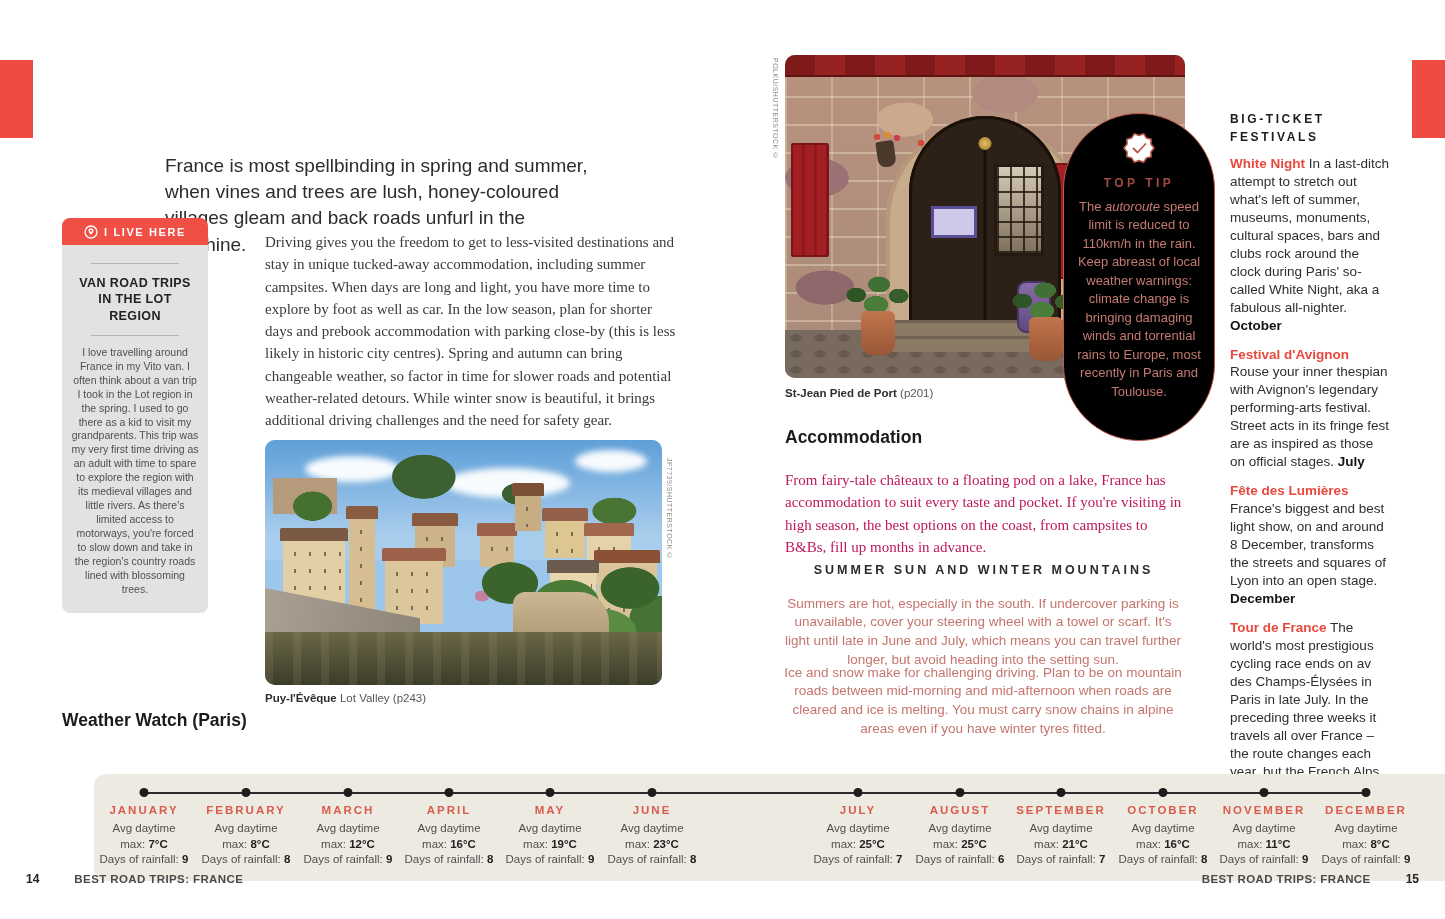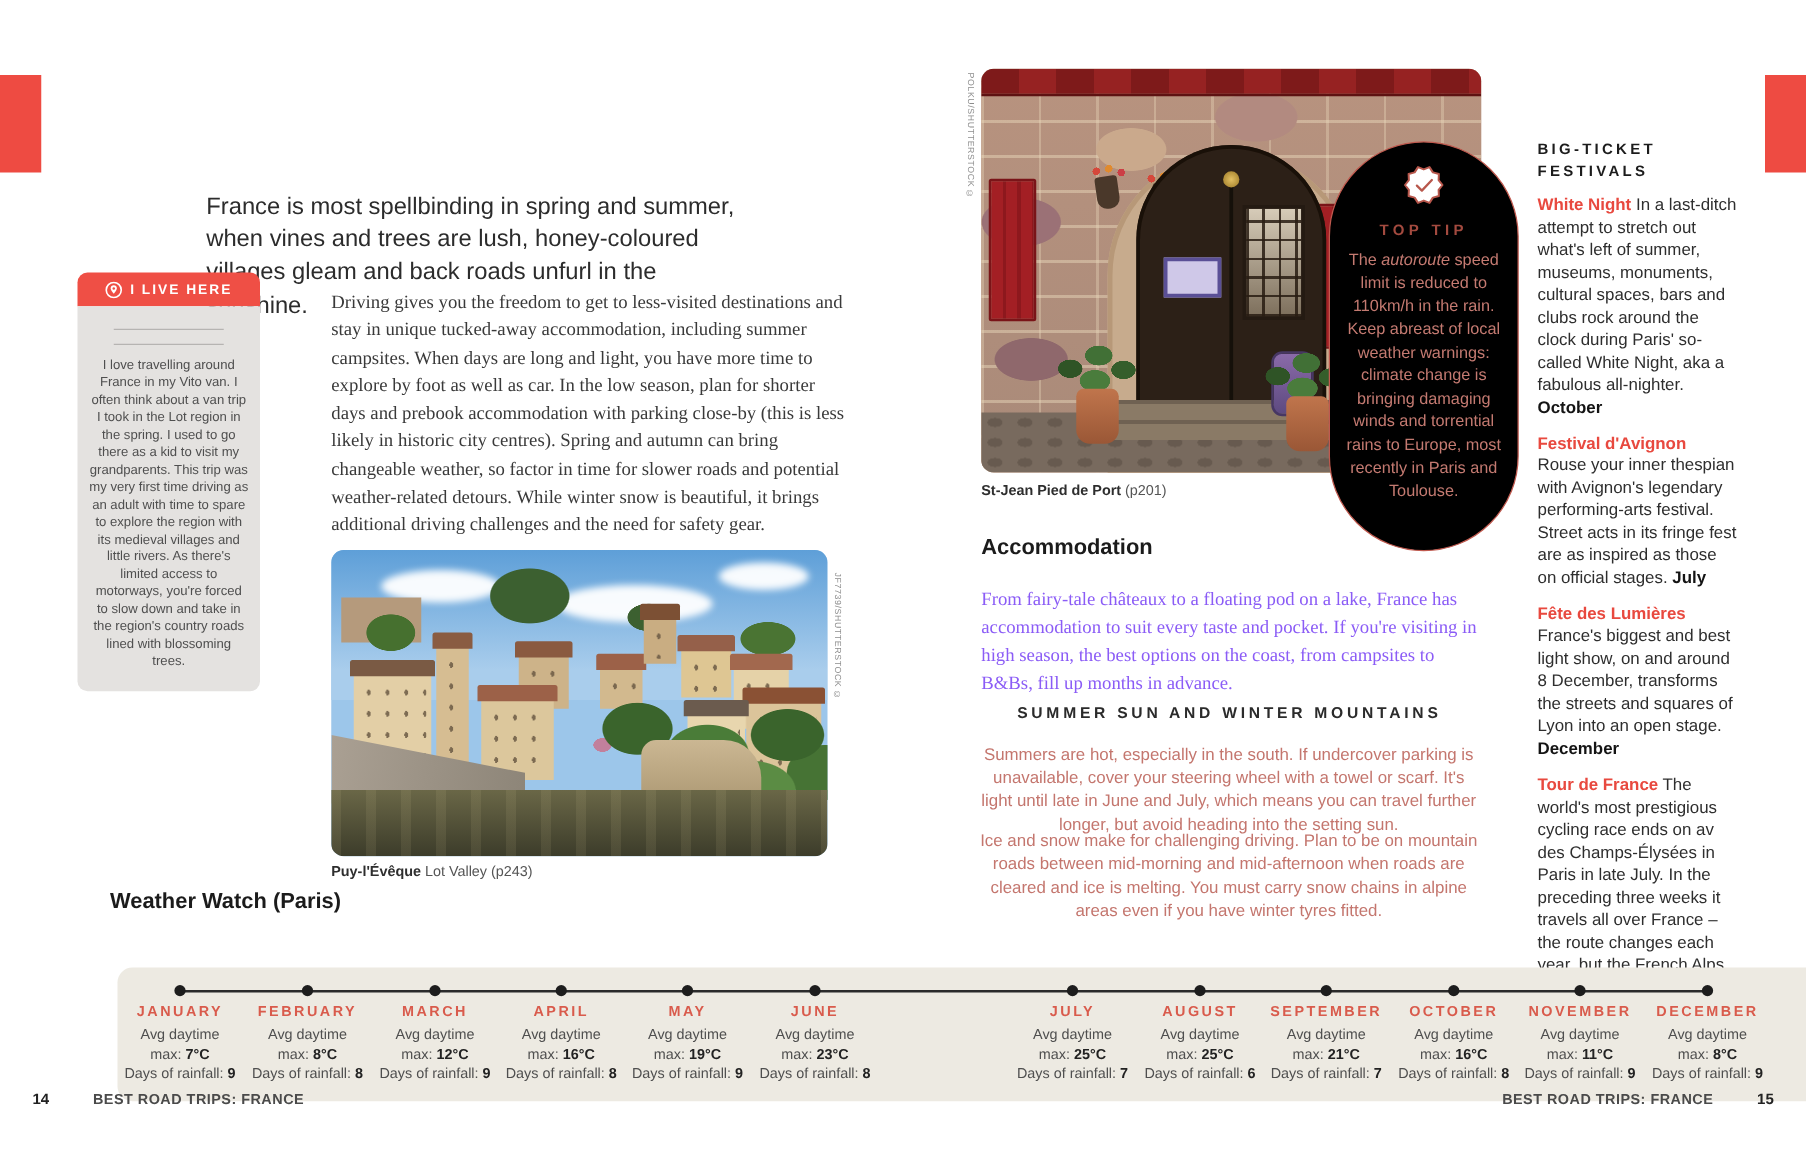--- a/index.html
+++ b/index.html
@@ -127,34 +127,34 @@
   .top-tip{position:absolute;left:1063px;top:113px;width:152px;height:328px;border-radius:80px;
            background:#000000;border:1.5px solid #c05a4f;z-index:5;text-align:center;box-sizing:border-box;
            padding-top:17px;}
   .tt-label{margin-top:7px;font-size:12px;font-weight:bold;letter-spacing:3.5px;color:#a34a3f;}
   .tt-text{margin-top:8px;padding:0 13px;font-size:13px;line-height:1.42;color:#c47a71;}
 
   
   .r-caption{left:785px;top:387px;}
   .sec-head{position:absolute;font-size:17.5px;font-weight:bold;color:#1b1b1b;}
   .accom-body{position:absolute;left:785px;top:454px;width:398px;font-family:"Liberation Serif",serif;
-              font-size:15px;line-height:22.4px;color:#8b5cf6;}
+              font-size:15px;line-height:22.4px;color:#be185d;}
   .summer-head{position:absolute;left:785px;top:563px;width:397px;text-align:center;font-size:12.5px;
                font-weight:bold;letter-spacing:3px;color:#2b2b2b;}
   .rose-para{position:absolute;left:783px;width:400px;text-align:center;font-size:13.5px;line-height:1.4;
              color:#c4766e;}
 
   .festivals{position:absolute;left:1230px;top:110px;width:160px;}
   .fest-head{font-size:12px;font-weight:bold;letter-spacing:2.6px;line-height:1.5;color:#1c1c1c;margin-bottom:9px;}
   .fest-item{font-size:13.5px;line-height:1.33;color:#2e2e2e;margin-bottom:11px;}
   .fest-name{color:#e8493f;font-weight:bold;}
   .fest-month{font-weight:bold;color:#141414;}
 
   
-  .weather-head{position:absolute;left:62px;top:710px;font-size:17.5px;font-weight:bold;color:#1b1b1b;margin-left:26px;}
+  .weather-head{position:absolute;left:62px;top:710px;font-size:17.5px;font-weight:bold;color:#1b1b1b;}
   .weather-strip{position:absolute;left:62px;top:774px;width:1381px;height:107px;background:#edeae2;
                  border-radius:12px;margin-left:32px;}
   .w-line{position:absolute;left:50px;top:17.5px;width:1222px;height:2px;background:#2b2b2b;}
   .w-month{position:absolute;top:30px;width:118px;transform:translateX(-50%);text-align:center;}
   .w-dot{position:absolute;left:50%;top:-16px;transform:translateX(-50%);width:9px;height:9px;
          border-radius:50%;background:#1d1d1d;}
   .wm-name{font-size:11.5px;font-weight:bold;letter-spacing:2px;color:#d95b4c;}
   .wm-line{font-size:11.5px;color:#4f4f4f;line-height:1.36;}
   .wm-line b{color:#222;}
   .wm-details{margin-top:5px;}
@@ -182,20 +182,21 @@
         <svg width="14" height="14" viewBox="0 0 14 14">
             <circle cx="7" cy="7" r="6" fill="none" stroke="#fff" stroke-width="1.3"></circle>
             <path d="M7 3.2c-1.5 0-2.5 1-2.5 2.4 0 1.7 2.5 4.4 2.5 4.4s2.5-2.7 2.5-4.4C9.5 4.2 8.5 3.2 7 3.2z" fill="#fff"></path>
             <circle cx="7" cy="5.7" r="1" fill="#ef4f45"></circle>
           </svg>
       </span>
       <span>I LIVE HERE</span>
     </div>
     <div class="lh-body">
       <div class="lh-rule"></div>
+      <div class="lh-title">VAN ROAD TRIPS IN THE LOT REGION</div>
       <div class="lh-rule2"></div>
       <p class="lh-text">I love travelling around France in my Vito van. I often think about a van trip I took in the Lot region in the spring. I used to go there as a kid to visit my grandparents. This trip was my very first time driving as an adult with time to spare to explore the region with its medieval villages and little rivers. As there's limited access to motorways, you're forced to slow down and take in the region's country roads lined with blossoming trees.</p>
     </div>
   </div>
 
   <p class="body-copy">Driving gives you the freedom to get to less-visited destinations and stay in unique tucked-away accommodation, including summer campsites. When days are long and light, you have more time to explore by foot as well as car. In the low season, plan for shorter days and prebook accommodation with parking close-by (this is less likely in historic city centres). Spring and autumn can bring changeable weather, so factor in time for slower roads and potential weather-related detours. While winter snow is beautiful, it brings additional driving challenges and the need for safety gear.</p>
 
   <div class="photo photo-village">
     <div class="pv-sky"></div>
     <div class="pv-cloud" style="left:40px;top:16px;width:95px;height:26px;"></div>

